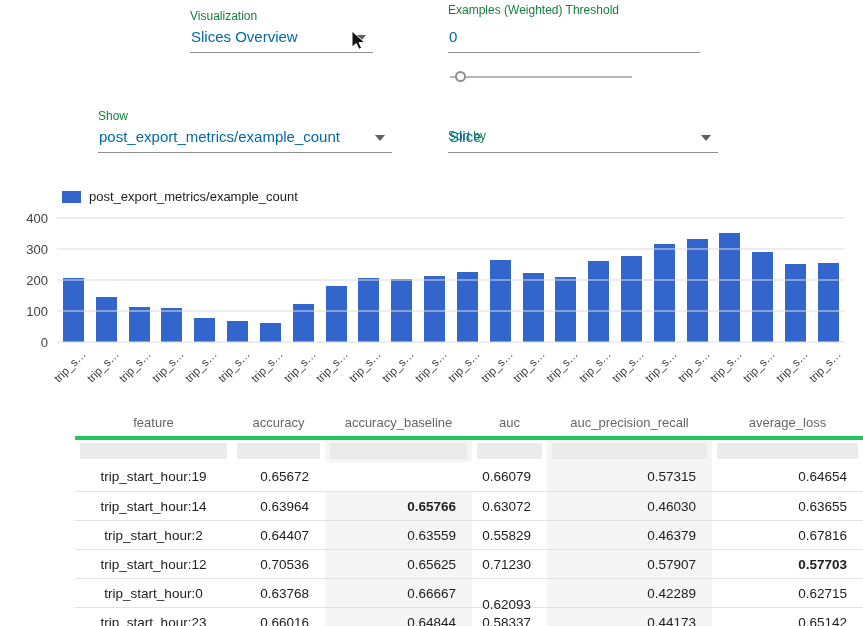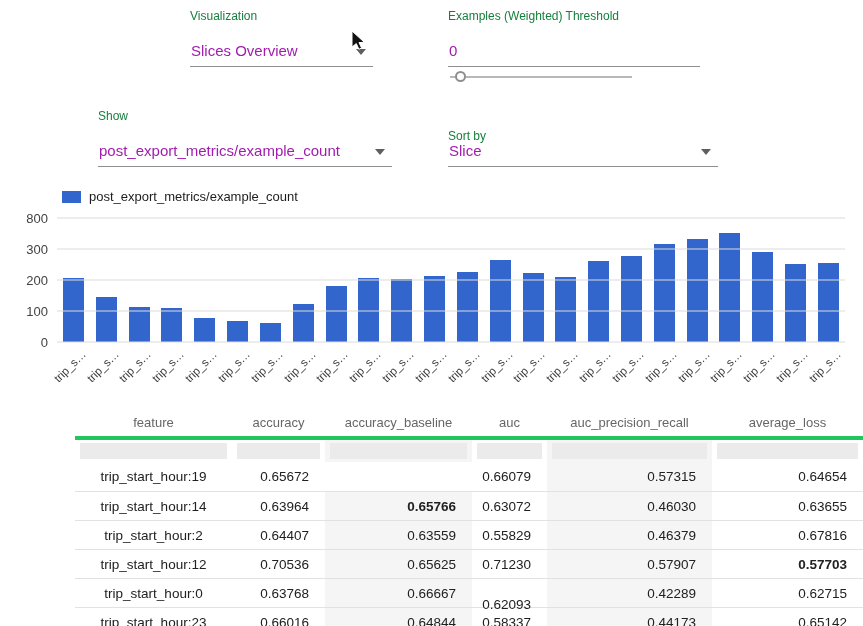--- a/index.html
+++ b/index.html
@@ -2,21 +2,21 @@
 <html><head>
 <meta charset="utf-8">
 <style>
   * { margin:0; padding:0; box-sizing:border-box; }
   html,body { background:#fff; }
   body { font-family:"Liberation Sans", sans-serif; }
   #app { position:relative; width:863px; height:626px; background:#fff; overflow:hidden; }
 
   
   .ctl-label { position:absolute; font-size:12px; color:#15803d; }
-  .ctl-value { position:absolute; font-size:15px; color:#a21caf; border-bottom:1px solid #8f8f8f; padding:2px 0 7px 1px; white-space:nowrap;margin-top:14px; }
+  .ctl-value { position:absolute; font-size:15px; color:#0369a1; border-bottom:1px solid #8f8f8f; padding:2px 0 7px 1px; white-space:nowrap; }
   .dd-arrow { position:absolute; right:7px; top:9px; width:0; height:0;
               border-left:5px solid transparent; border-right:5px solid transparent;
               border-top:6px solid #5f5f5f; }
   #mouse-cursor { position:absolute; left:351px; top:31px; z-index:10; }
 
   
   #threshold-slider { position:absolute; left:450px; top:70px; width:182px; height:14px; }
   #threshold-slider .track { position:absolute; left:0; right:0; top:6px; height:2px; background:#b8b8b8; }
   #threshold-slider .thumb { position:absolute; left:5px; top:1px; width:11px; height:11px;
                              border:2px solid #8f8f8f; border-radius:50%; background:#fff; }
@@ -62,21 +62,21 @@
   <div class="ctl-label" style="left:190px; top:9px;" data-name="visualization-label">Visualization</div>
   <div class="ctl-value" style="left:190px; top:26px; width:183px;" data-name="visualization-select">
     <span data-name="visualization-value">Slices Overview</span>
     <span class="dd-arrow" data-name="chevron-down-icon"></span>
   </div>
 
   <svg id="mouse-cursor" width="15" height="20" viewBox="0 0 15 20" data-name="mouse-cursor">
     <polygon points="1,0 1,16 5.3,12.6 7.9,18.3 10.6,17 8,11.6 13.4,11.3" fill="#111" stroke="#fff" stroke-width="1"></polygon>
   </svg>
 
-  <div class="ctl-label" style="left:448px; top:9px;" data-name="threshold-label">Examples (Weighted) Threshold</div>
+  <div class="ctl-label" style="left:448px; top:3px;" data-name="threshold-label">Examples (Weighted) Threshold</div>
   <div class="ctl-value" style="left:448px; top:26px; width:252px;" data-name="threshold-input">
     <span data-name="threshold-value">0</span>
   </div>
   <div id="threshold-slider" data-name="threshold-slider">
     <div class="track" data-name="slider-track"></div>
     <div class="thumb" data-name="slider-thumb"></div>
   </div>
 
   <div class="ctl-label" style="left:98px; top:109px;" data-name="show-label">Show</div>
   <div class="ctl-value" style="left:98px; top:126px; width:294px;" data-name="show-select">
@@ -93,21 +93,21 @@
   <div id="legend" data-name="chart-legend">
     <div class="swatch" data-name="legend-swatch" style="background: rgb(51, 102, 204);"></div>
     <div class="label" data-name="legend-label">post_export_metrics/example_count</div>
   </div>
 
   <div id="chart-y-axis" data-name="chart-y-axis">
       <div class="ytick" data-name="y-tick-label" style="bottom: 0%;">0</div>
       <div class="ytick" data-name="y-tick-label" style="bottom: 25%;">100</div>
       <div class="ytick" data-name="y-tick-label" style="bottom: 50%;">200</div>
       <div class="ytick" data-name="y-tick-label" style="bottom: 75%;">300</div>
-      <div class="ytick" data-name="y-tick-label" style="bottom: 100%;">800</div>
+      <div class="ytick" data-name="y-tick-label" style="bottom: 100%;">400</div>
     </div>
   <div id="chart-plot" data-name="chart-plot">
     <div id="chart-bars" data-name="chart-bars">
         <div class="bar-slot" data-name="bar-slot">
           <div class="bar" data-name="bar" style="height: 51.25%; background: rgb(51, 102, 204);"></div>
         </div>
         <div class="bar-slot" data-name="bar-slot">
           <div class="bar" data-name="bar" style="height: 36.25%; background: rgb(51, 102, 204);"></div>
         </div>
         <div class="bar-slot" data-name="bar-slot">

